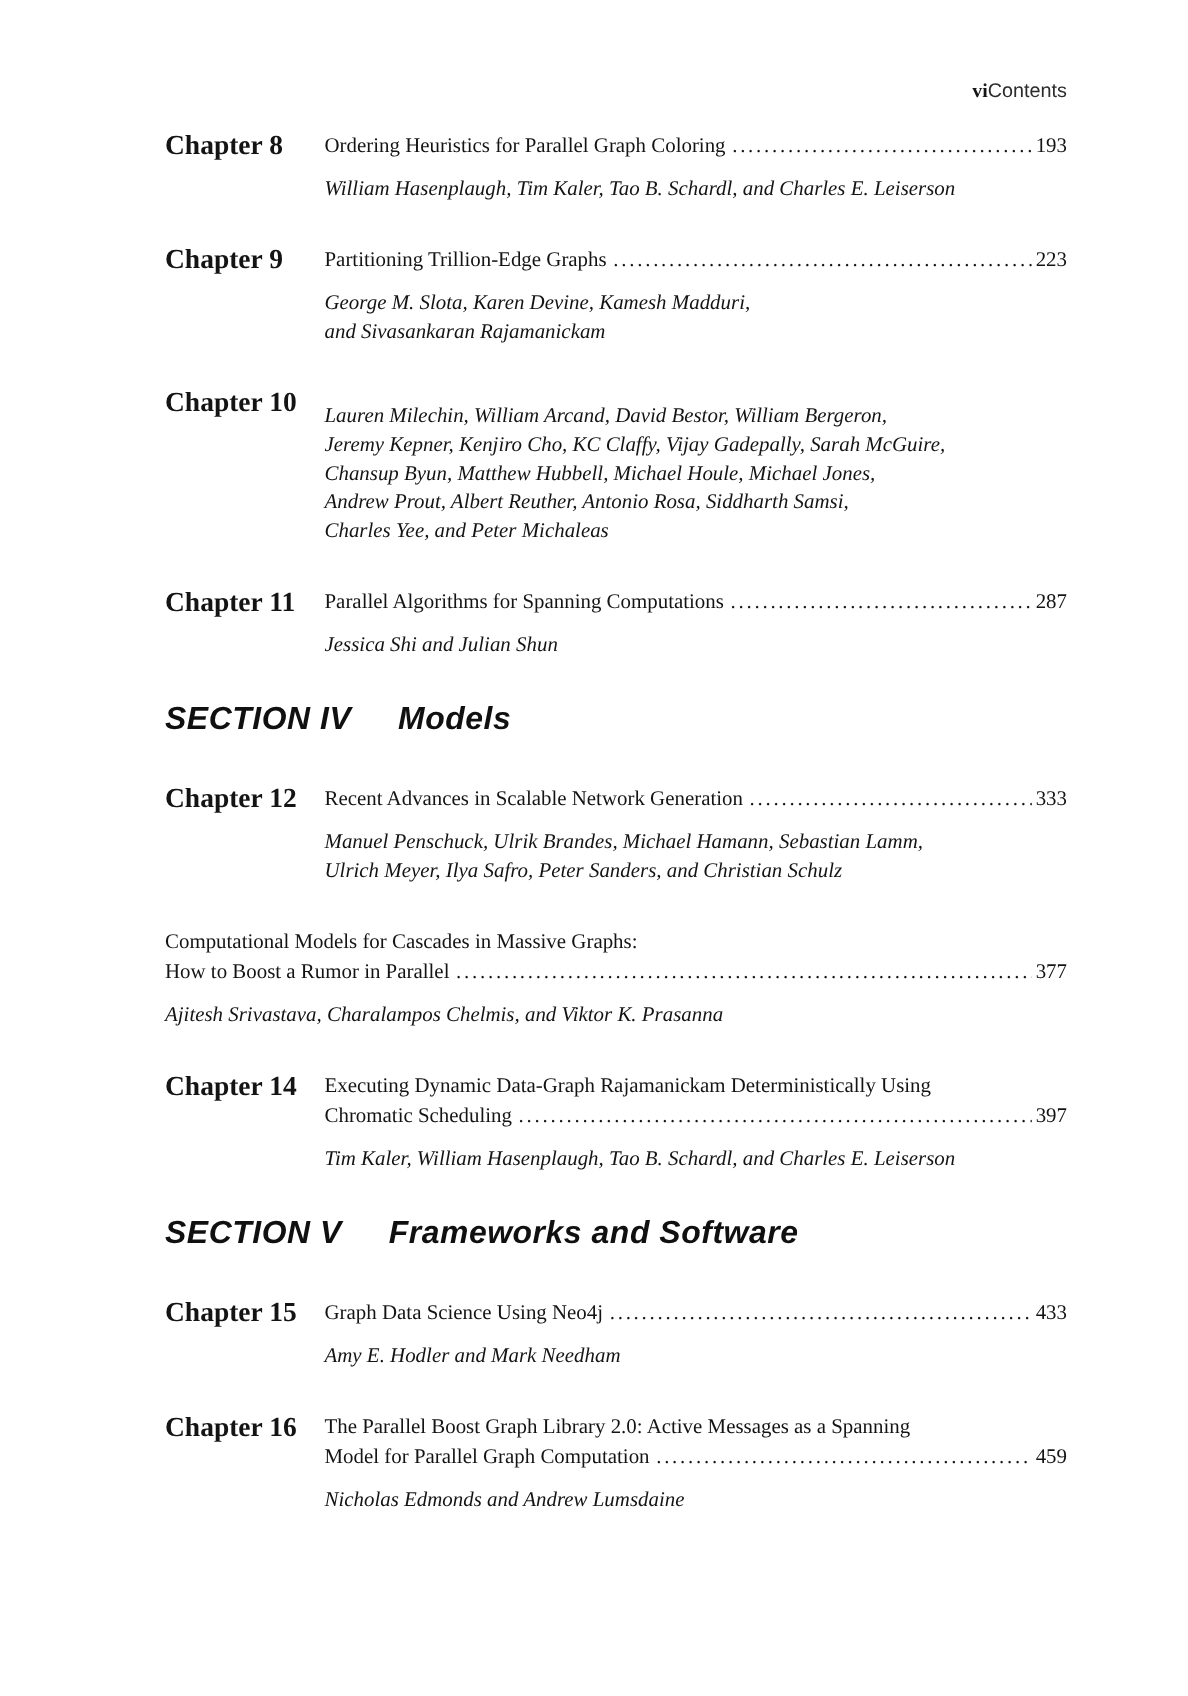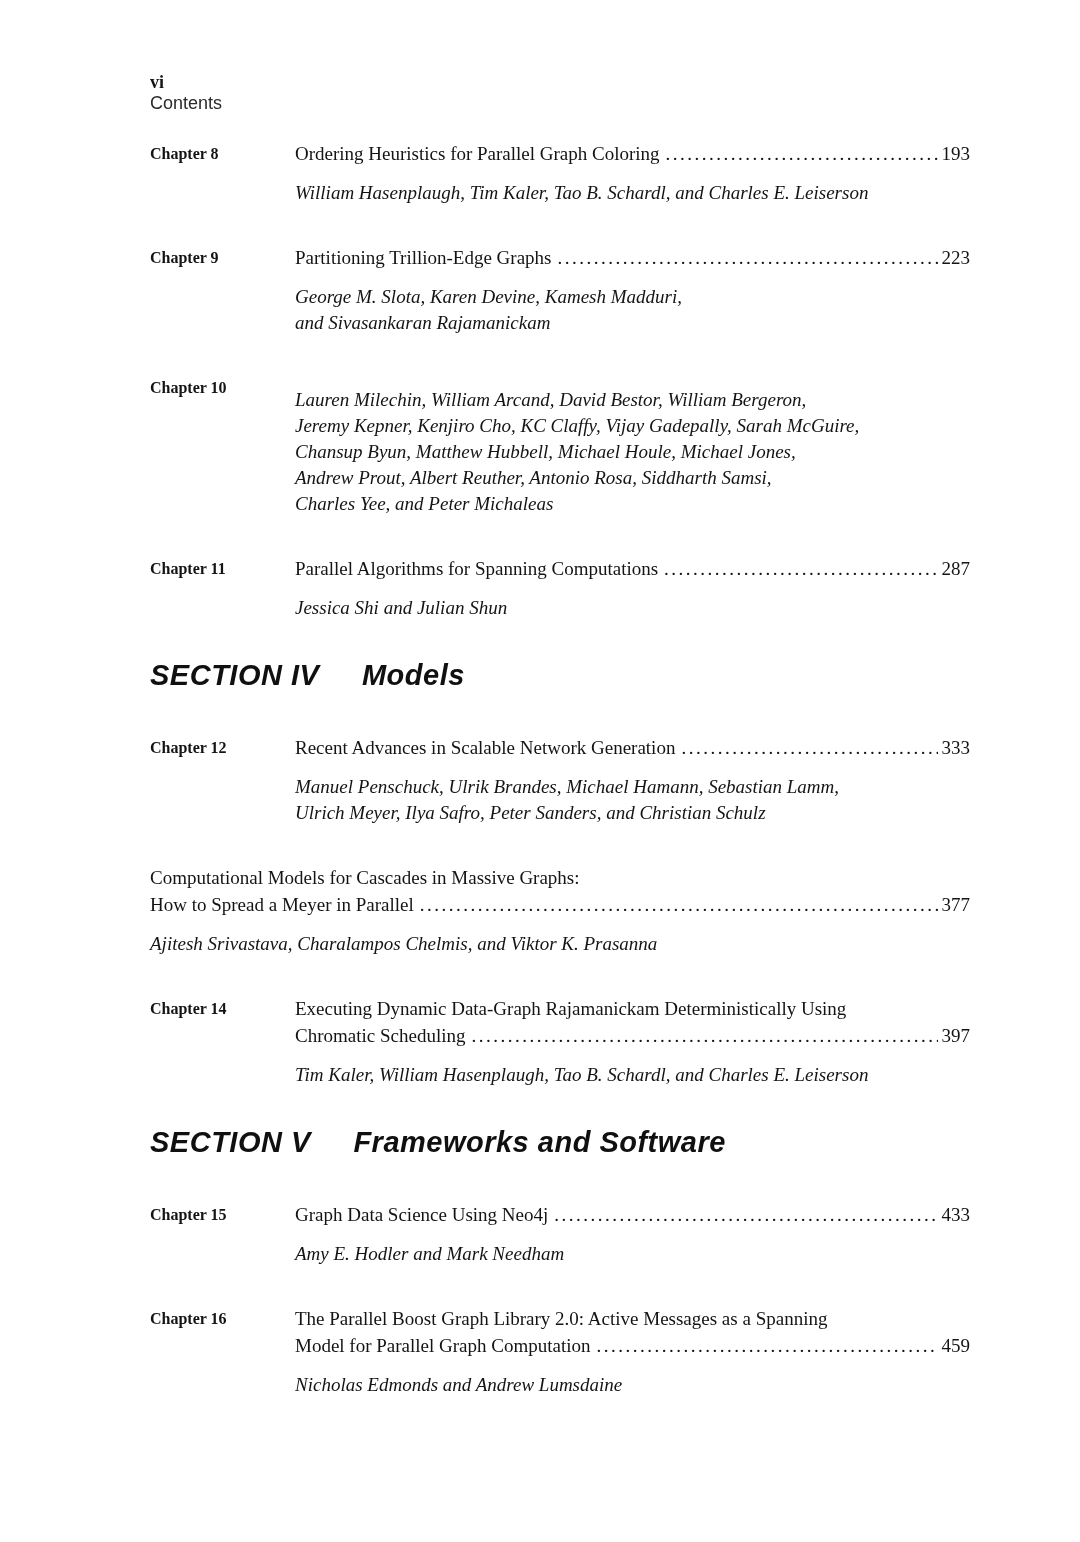--- a/index.html
+++ b/index.html
@@ -18,40 +18,39 @@
     box-sizing: border-box;
     width: 1080px;
     height: 1542px;
     padding: 72px 110px 40px 150px;
   }
   .running-head {
     display: flex;
     justify-content: flex-end;
     align-items: baseline;
     margin-bottom: 26px;
-    flex-direction: column;
   }
   .folio {
     font-size: 18px;
     font-weight: bold;
   }
   .running-title {
     font-family: "Liberation Sans", sans-serif;
     font-size: 18px;
     color: #2b2b2b;
   }
   .entry {
     display: flex;
     margin-bottom: 38px;
   }
   .entry .label {
     flex: 0 0 145px;
     width: 145px;
     font-weight: bold;
-    font-size: 16px;
+    font-size: 25px;
     line-height: 27px;
   }
   .entry .body {
     flex: 1;
     min-width: 0;
   }
   .title-pre {
     font-size: 19px;
     line-height: 27px;
   }
@@ -184,21 +183,21 @@
         <div class="author-line">Manuel Penschuck, Ulrik Brandes, Michael Hamann, Sebastian Lamm,</div>
         <div class="author-line">Ulrich Meyer, Ilya Safro, Peter Sanders, and Christian Schulz</div>
       </div>
     </div>
   </div>
 
   <div class="entry">
     <div class="body">
       <div class="title-pre">Computational Models for Cascades in Massive Graphs:</div>
       <div class="title-line">
-        <span class="title-text">How to Spread a Meyer in Parallel</span>
+        <span class="title-text">How to Boost a Rumor in Parallel</span>
         <span class="dots"></span>
         <span class="page-num">377</span>
       </div>
       <div class="authors">
         <div class="author-line">Ajitesh Srivastava, Charalampos Chelmis, and Viktor K. Prasanna</div>
       </div>
     </div>
   </div>
 
   <div class="entry">

